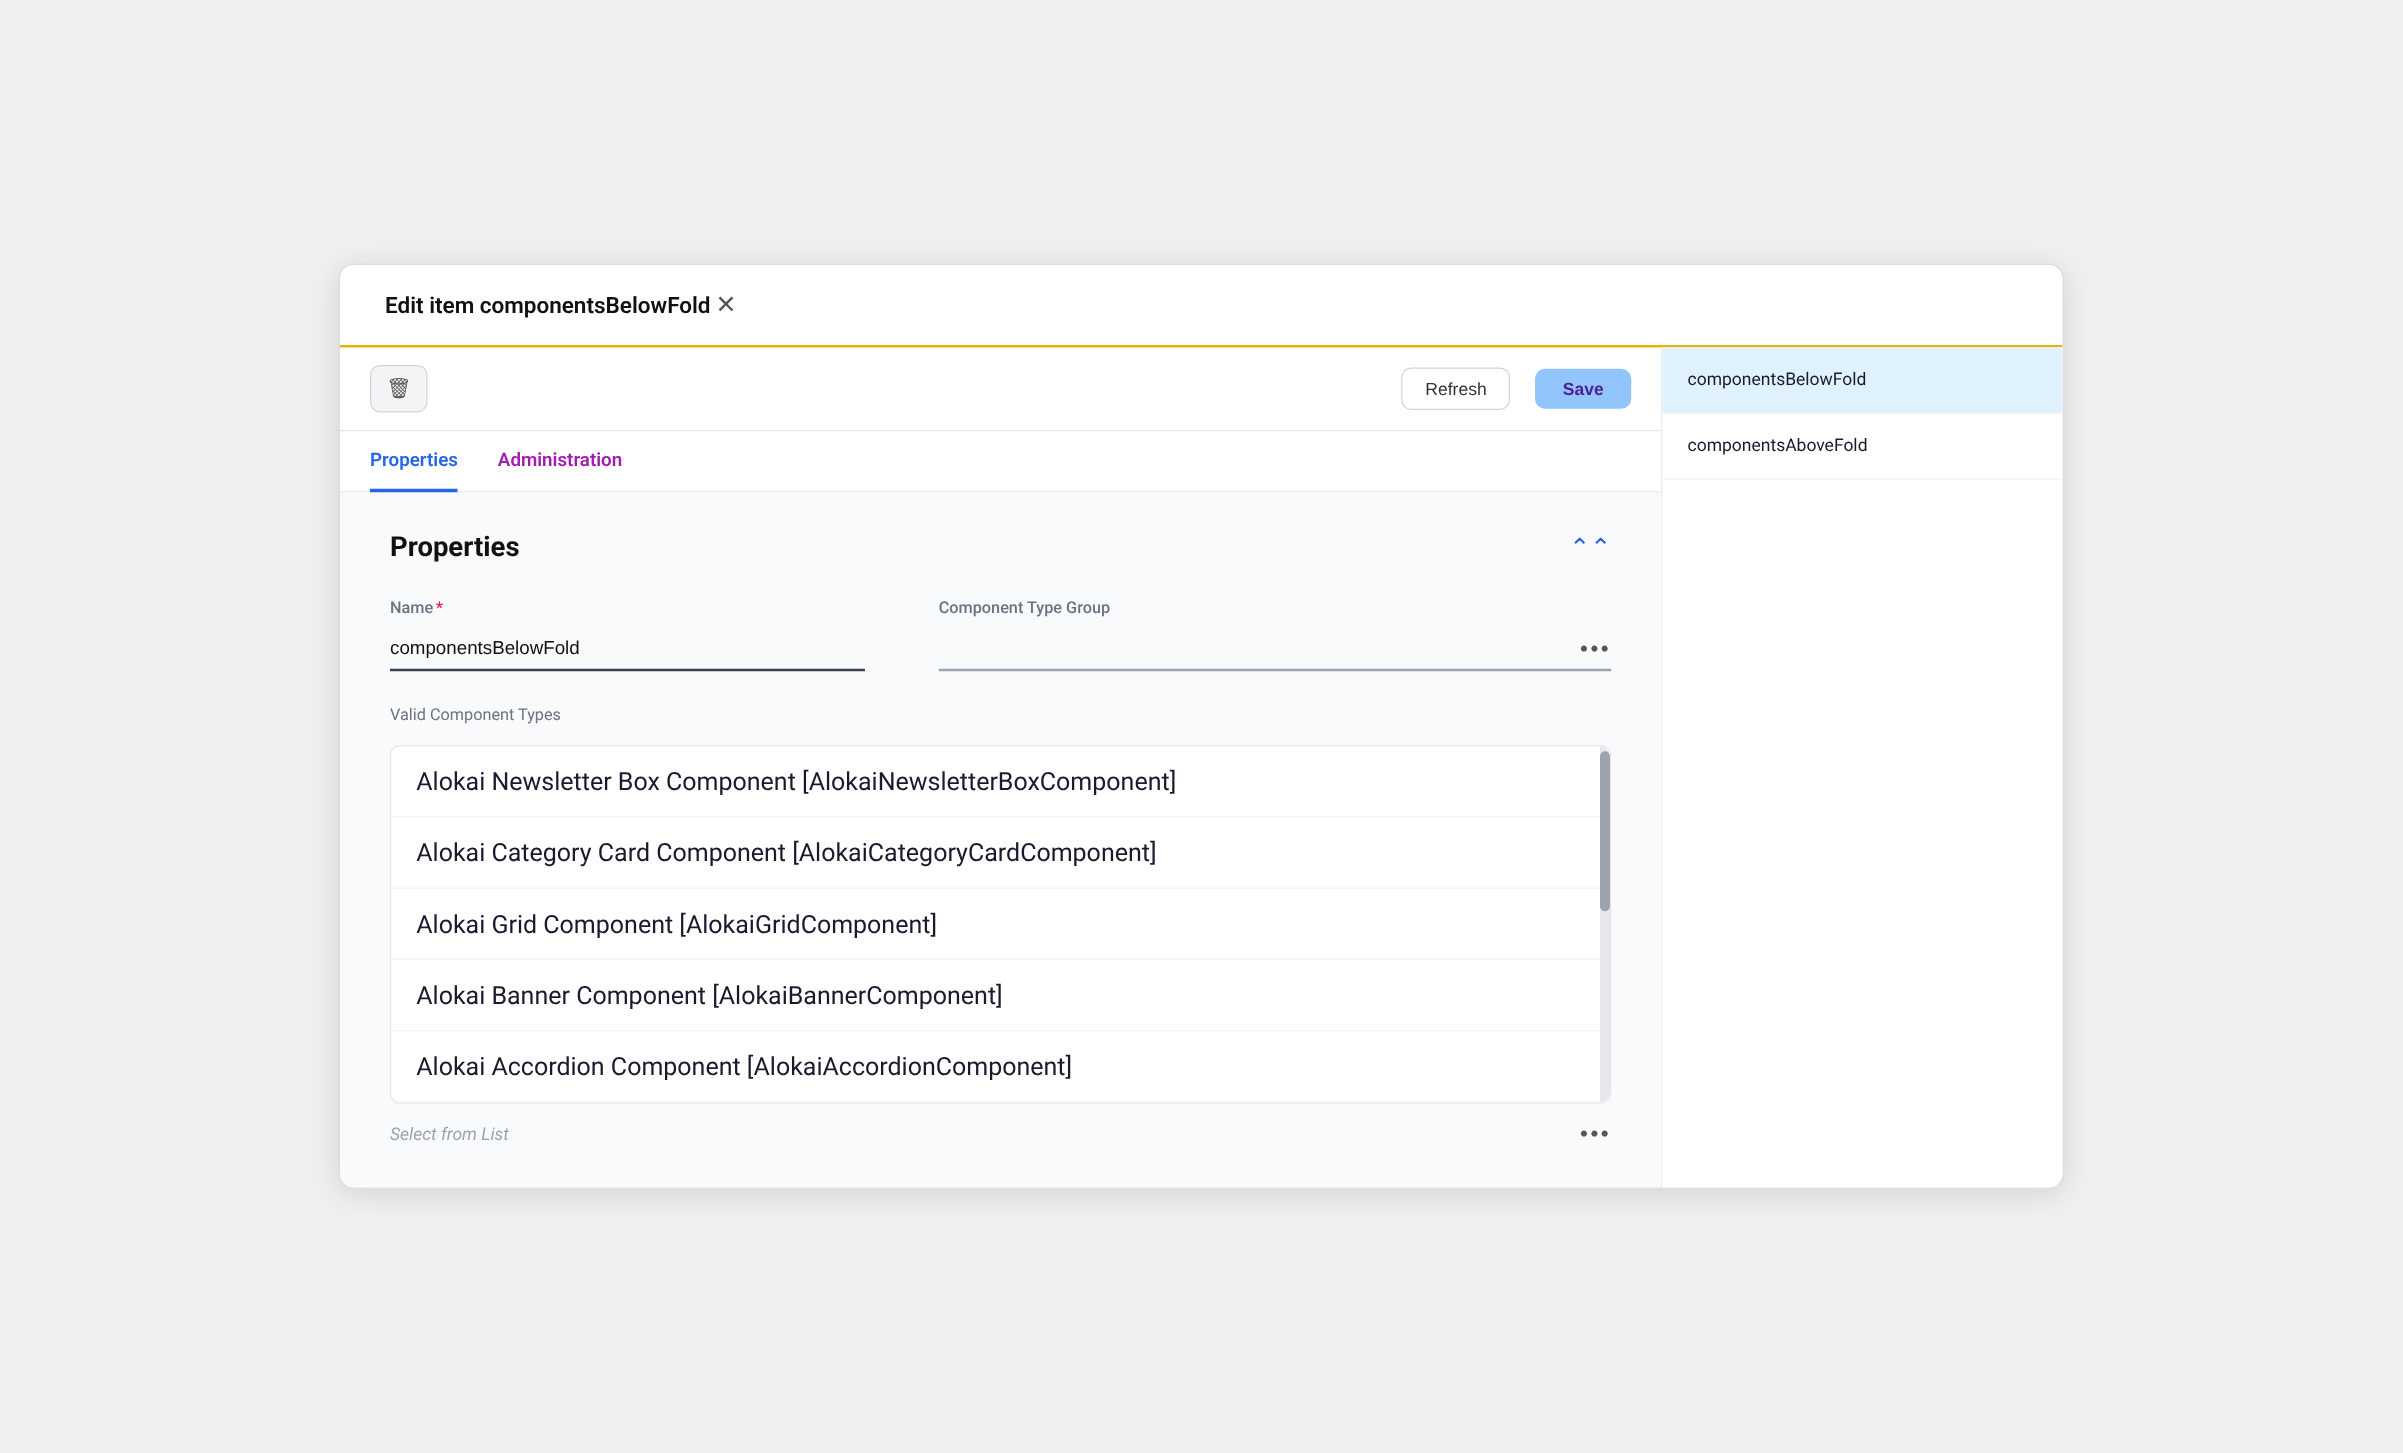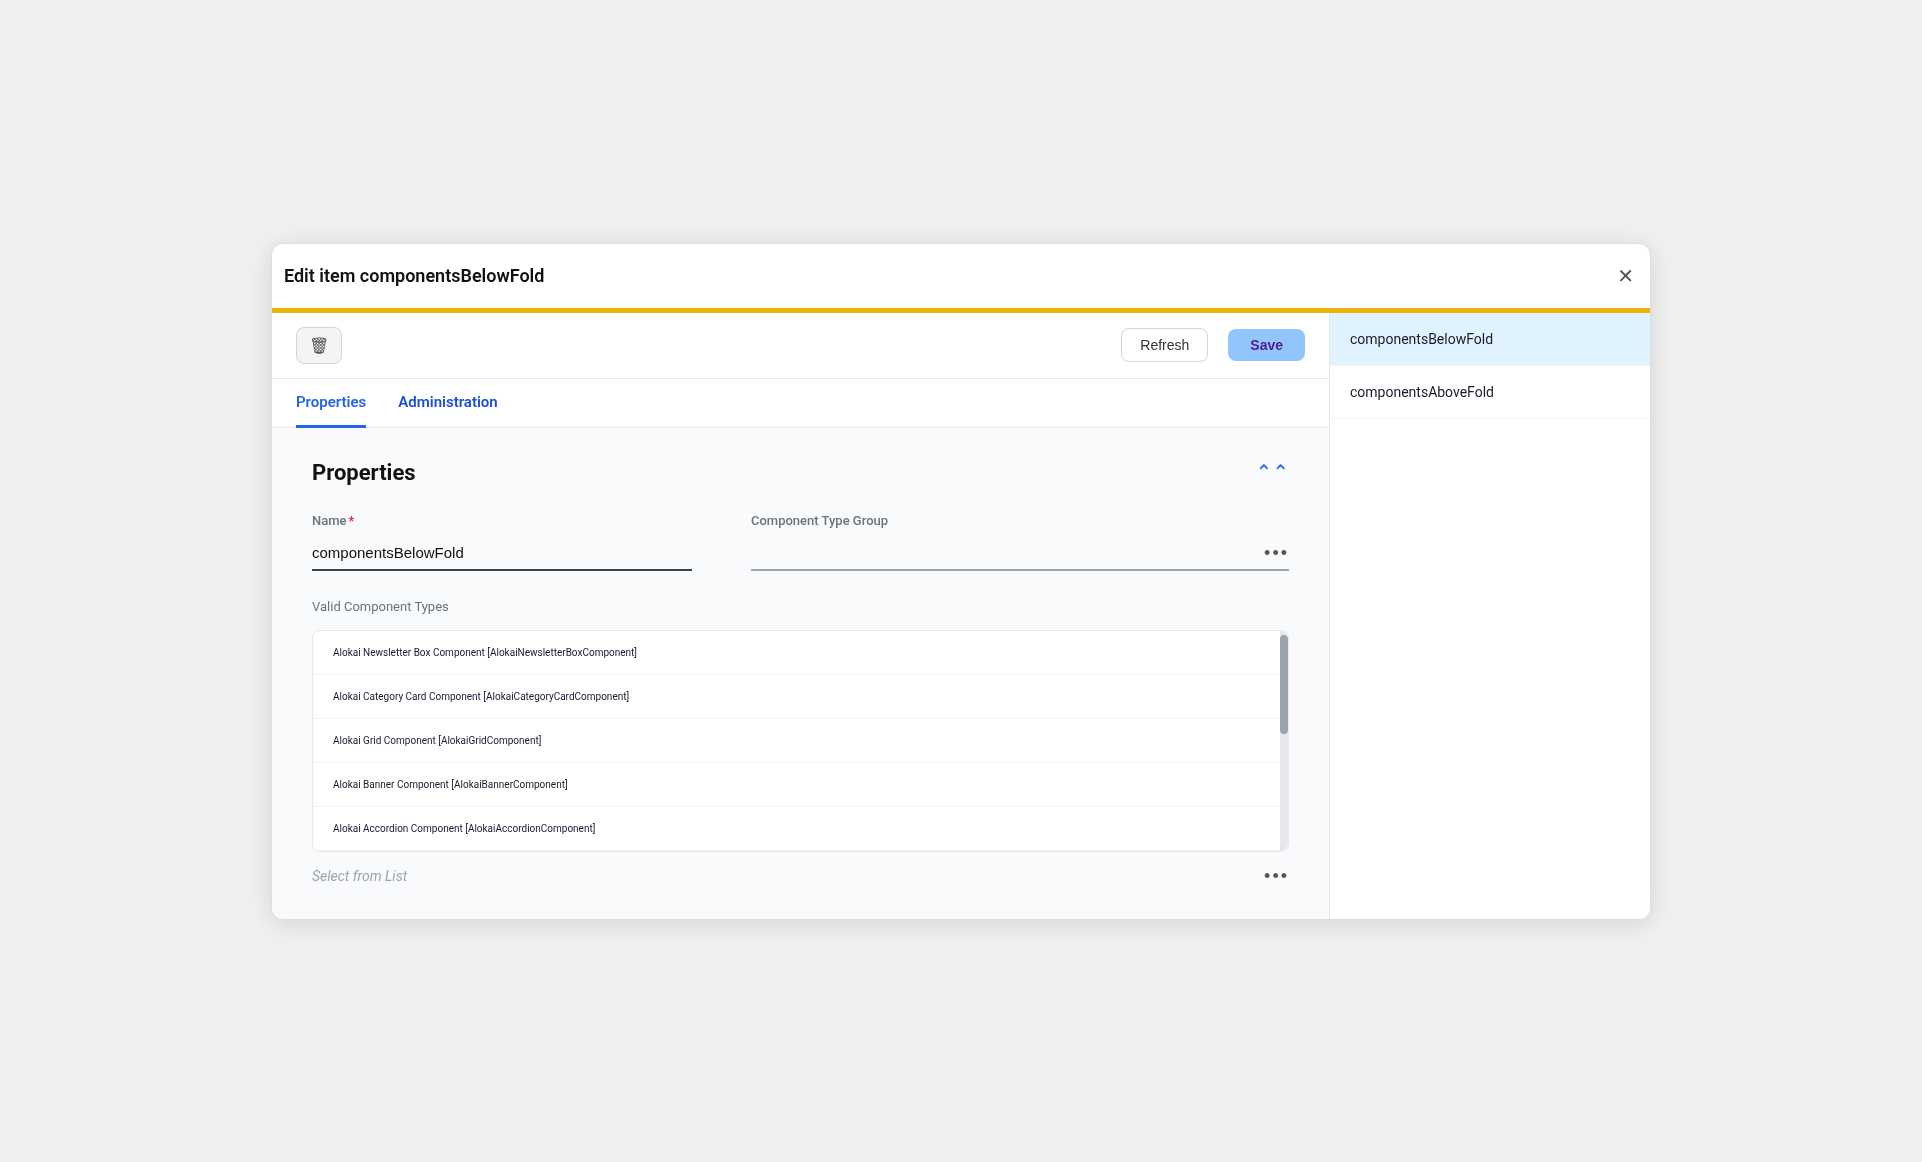--- a/index.html
+++ b/index.html
@@ -17,23 +17,23 @@
       border-radius: 12px;
       border: 1px solid #ddd;
       width: 1380px;
       max-width: 100%;
       box-shadow: 0 4px 24px rgba(0,0,0,0.12);
       overflow: hidden;
     }
     .dialog-header {
       display: flex;
       align-items: center;
-      justify-content: space-between;
-      padding: 18px 12px;
-      border-bottom: 5px solid #eab308;
+      justify-content: flex-start;
+      padding: 18px 36px;
+      border-bottom: 2px solid #eab308;
     }
     .dialog-title {
       font-size: 18px;
       font-weight: 600;
       color: #111;
     }
     .close-btn {
       background: none;
       border: none;
       cursor: pointer;
@@ -107,21 +107,21 @@
       align-items: center;
       padding: 0 24px;
       border-bottom: 1px solid #e5e7eb;
       gap: 32px;
     }
     .tab {
       padding: 14px 0;
       font-size: 15px;
       font-weight: 600;
       cursor: pointer;
-      color: #1d4ed8;
+      color: #a21caf;
       border-bottom: 3px solid transparent;
       margin-bottom: -1px;
     }
     .tab.active {
       color: #2563eb;
       border-bottom-color: #2563eb;
     }
     .content-area {
       padding: 32px 40px;
       flex: 1;
@@ -215,21 +215,21 @@
     }
     .list-container {
       border: 1px solid #e5e7eb;
       border-radius: 8px;
       background: #fff;
       overflow: hidden;
       position: relative;
     }
     .list-item {
       padding: 16px 20px;
-      font-size: 10px;
+      font-size: 20px;
       color: #1a1a2e;
       border-bottom: 1px solid #f3f4f6;
       cursor: default;
     }
     .list-item:last-child {
       border-bottom: none;
     }
     .list-scrollbar {
       position: absolute;
       right: 0;

